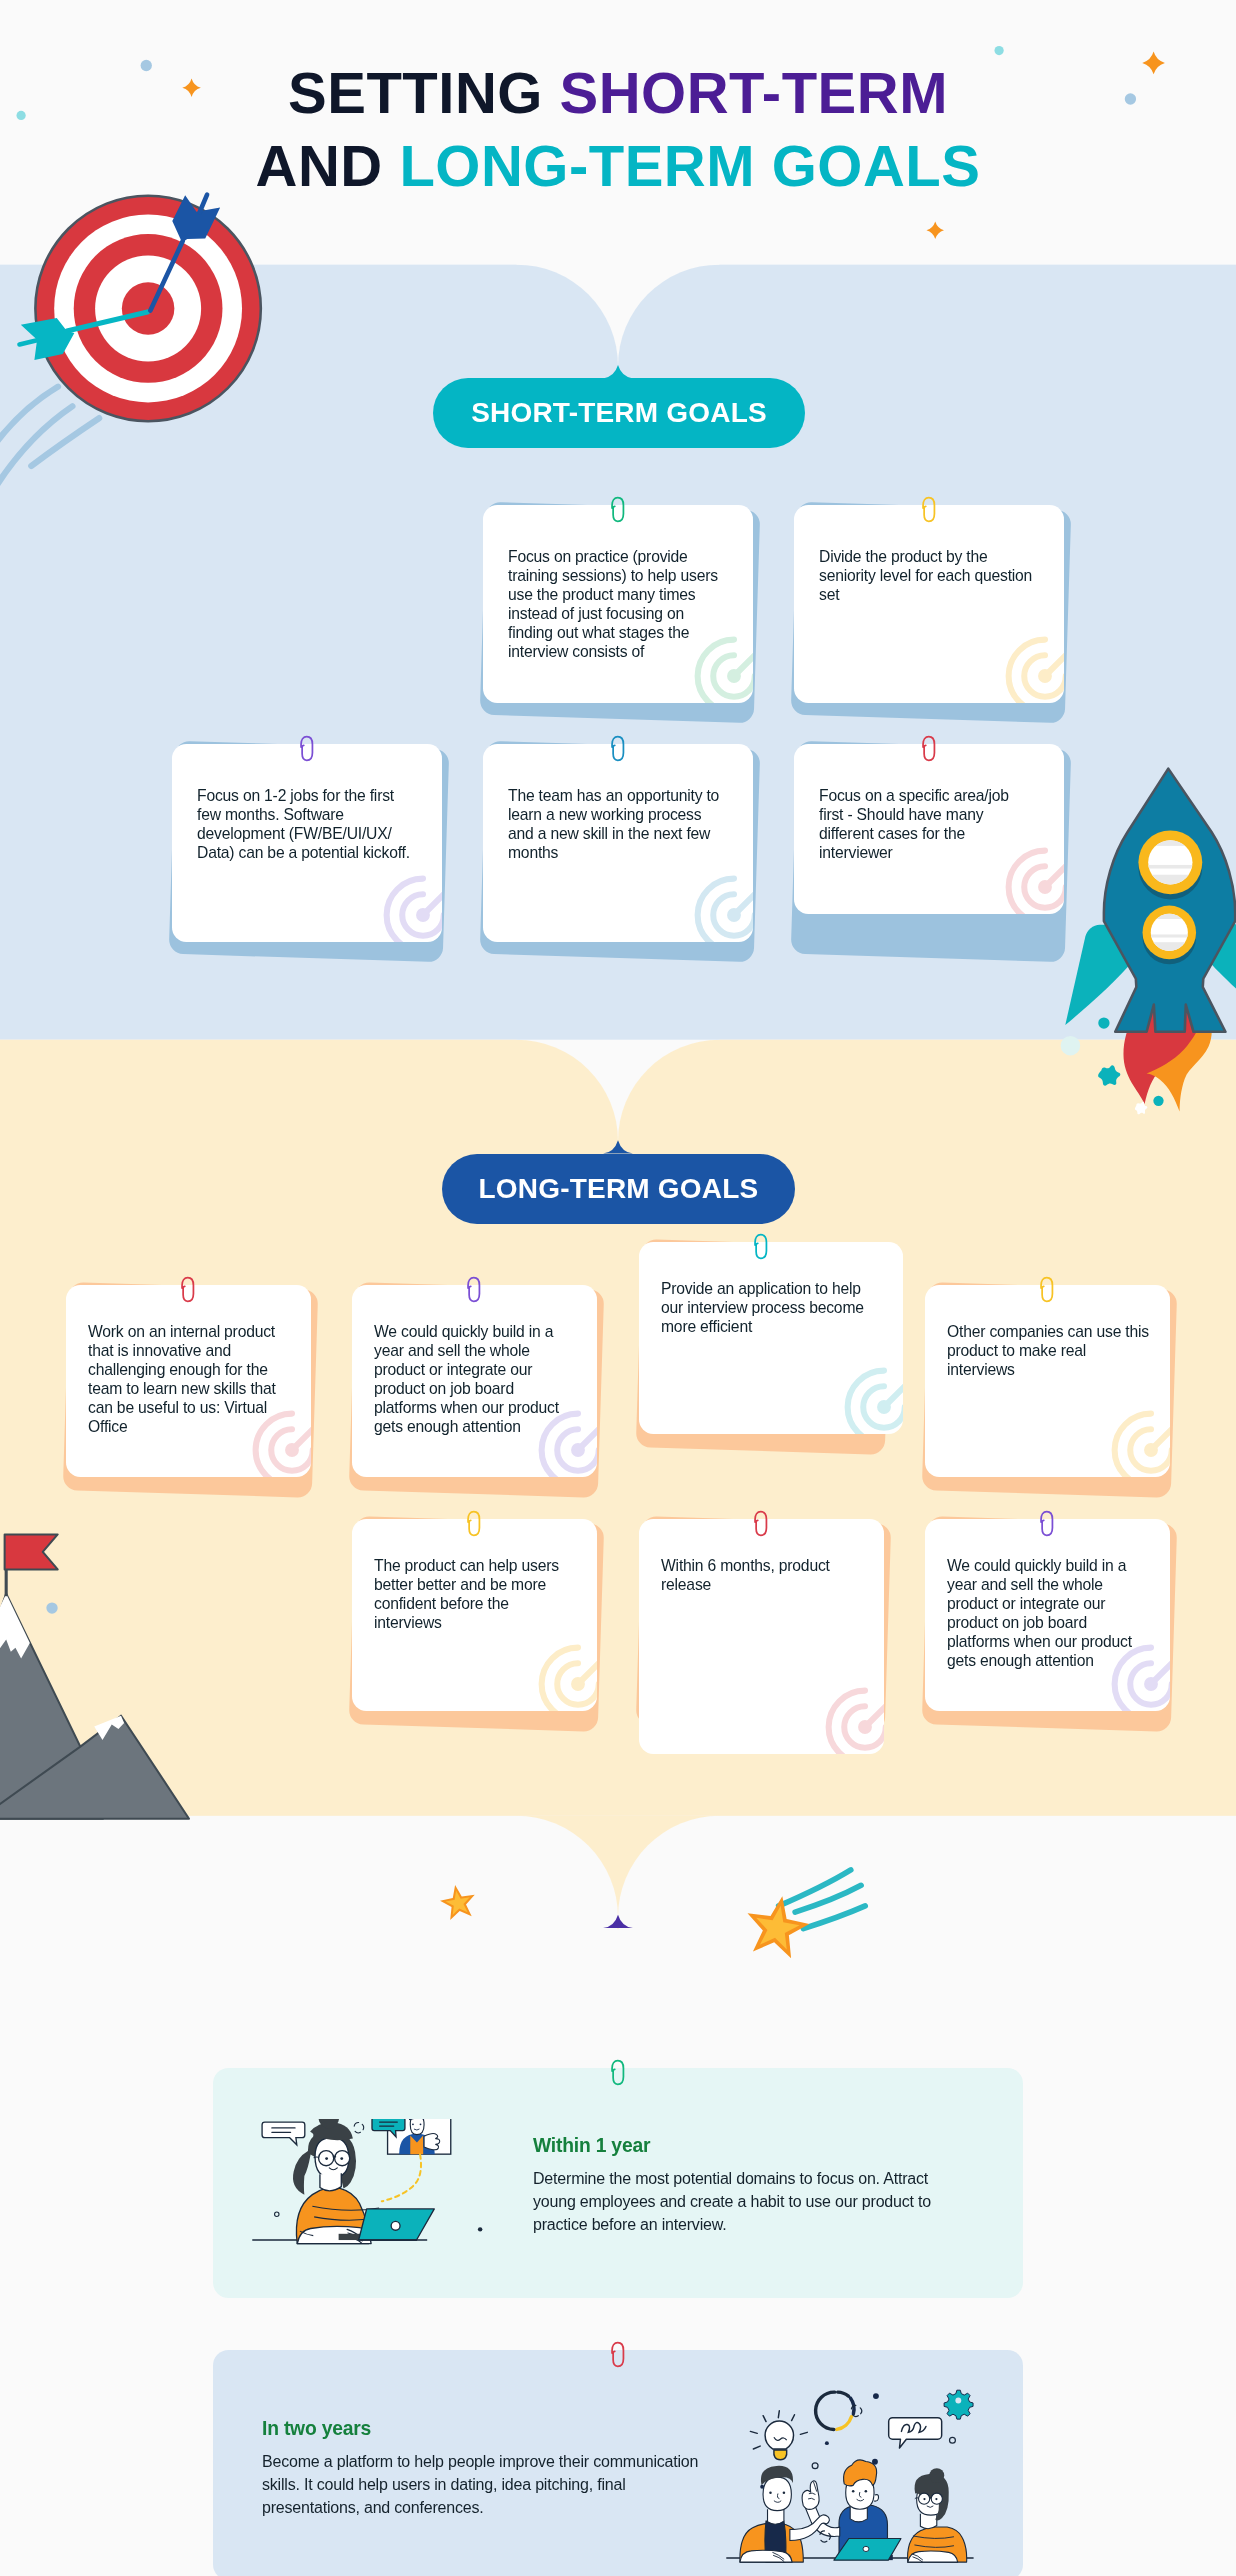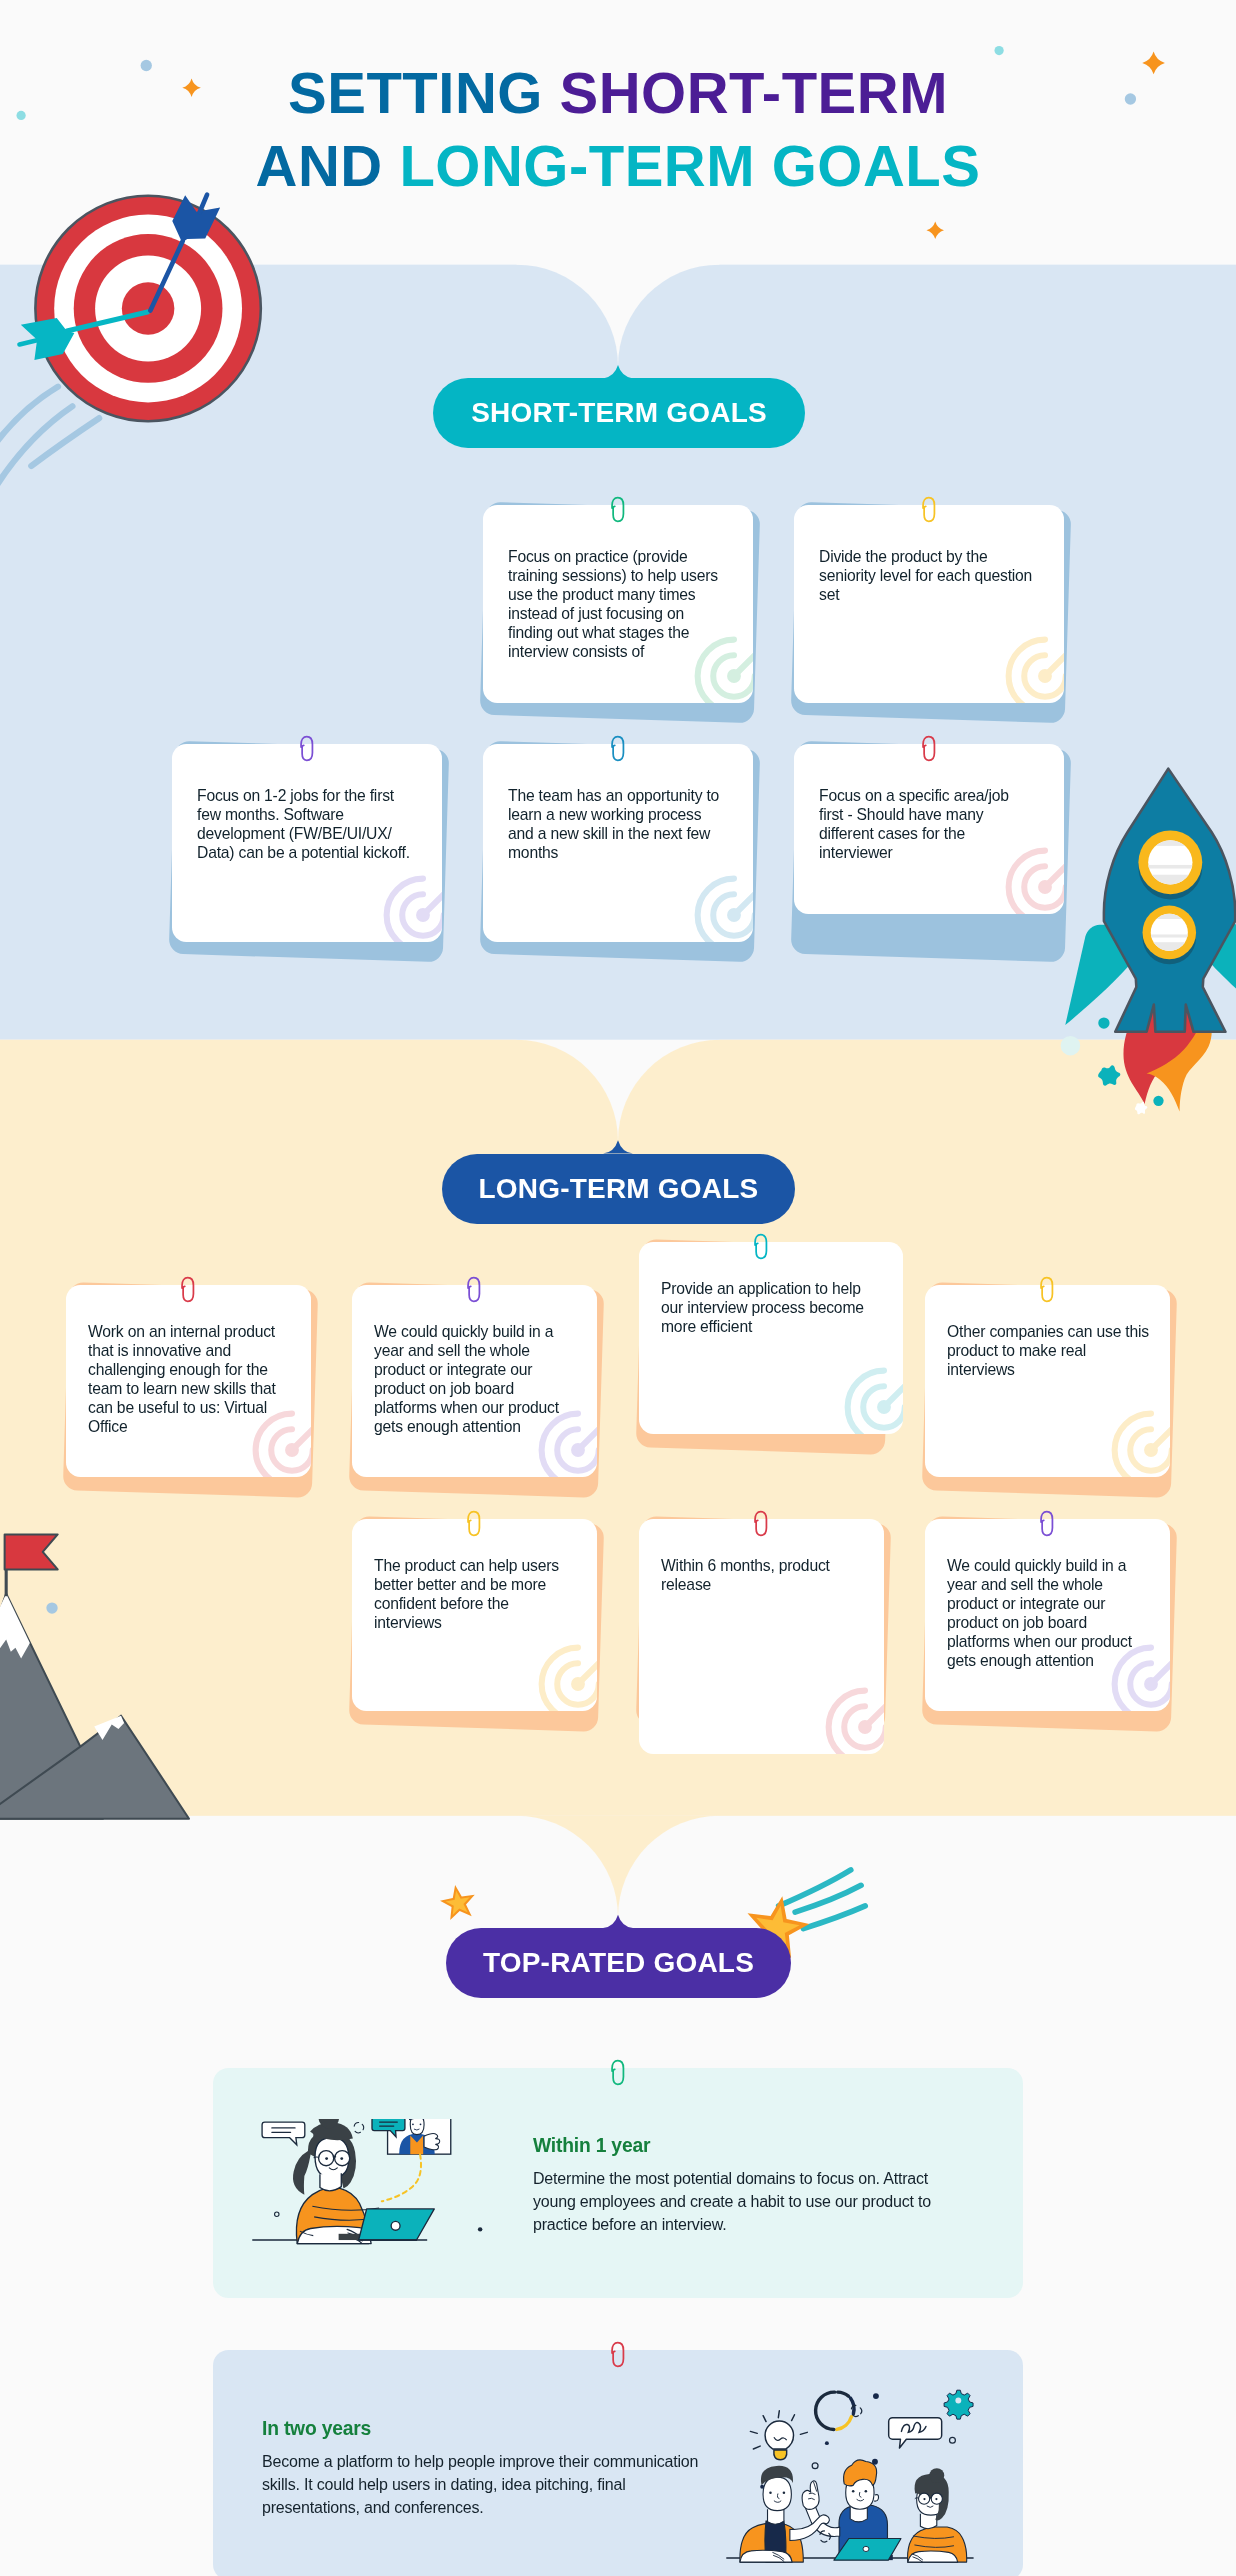--- a/index.html
+++ b/index.html
@@ -3,21 +3,21 @@
 <meta charset="utf-8">
 <style>
 * { box-sizing:border-box; margin:0; padding:0; }
 html,body { width:1236px; }
 body { font-family:"Liberation Sans", sans-serif; background:#fafafa; }
 .page { position:relative; width:1236px; height:2992px; overflow:hidden; background:#fafafa; }
 svg { display:block; }
 
 .hero-title { position:absolute; left:0; top:56px; width:1236px; text-align:center; }
 .hero-line { font-size:58px; font-weight:700; line-height:73px; letter-spacing:0.5px; white-space:nowrap; }
-.t-blue{color:#0369a1}.t-orange{color:#4c1d95}.t-teal{color:#04b5c4}
+.t-blue{color:#0f172a}.t-orange{color:#4c1d95}.t-teal{color:#04b5c4}
 
 .bandsvg { position:absolute; left:0; top:0; }
 
 .pill { position:absolute; display:flex; align-items:center; justify-content:center;
   border-radius:103px; color:#fff; font-weight:700; font-size:28px; letter-spacing:0.2px; }
 
 .cardwrap { position:absolute; }
 .card { position:absolute; left:0; top:0; width:100%; height:100%; background:#fff; border-radius:14.4px; overflow:hidden; }
 .cshadow { position:absolute; border-radius:14.4px; }
 .ctext { position:absolute; color:#11222c; font-size:15.7px; line-height:19px; letter-spacing:-0.2px; }
@@ -537,23 +537,20 @@
     <path d="M1519.1 3681.0 L1527.4 3725.2 L1571.4 3735.1 L1531.8 3756.7 L1536.1 3801.5 L1503.3 3770.6 L1462.0 3788.5 L1481.3 3747.8 L1451.5 3714.0 L1496.2 3719.7 Z" fill="#f7941e"></path>
     <path d="M1515.8 3699.7 L1520.9 3731.5 L1552.6 3737.7 L1523.9 3752.5 L1527.7 3784.4 L1504.9 3761.7 L1475.6 3775.3 L1490.2 3746.5 L1468.3 3722.9 L1500.1 3727.8 Z" fill="#fdbc36"></path>
   </svg>
 
   <div class="pill" style="left:433px;top:378px;width:372px;height:70px;background:#04b5c4">
       <span>SHORT-TERM GOALS</span>
     </div>
   <div class="pill" style="left:442px;top:1154px;width:353px;height:70px;background:#1b55a5">
       <span>LONG-TERM GOALS</span>
     </div>
-  <div class="pill" style="left:446px;top:1928px;width:345px;height:70px;background:#4b2fa5">
-      <span>TOP-RATED GOALS</span>
-    </div>
 
   <div class="hero-title">
     <div class="hero-line"><span class="t-blue">SETTING </span><span class="t-orange">SHORT-TERM</span></div>
     <div class="hero-line"><span class="t-blue">AND </span><span class="t-teal">LONG-TERM GOALS</span></div>
   </div>
 
 </div>
 
 
 </body></html>

